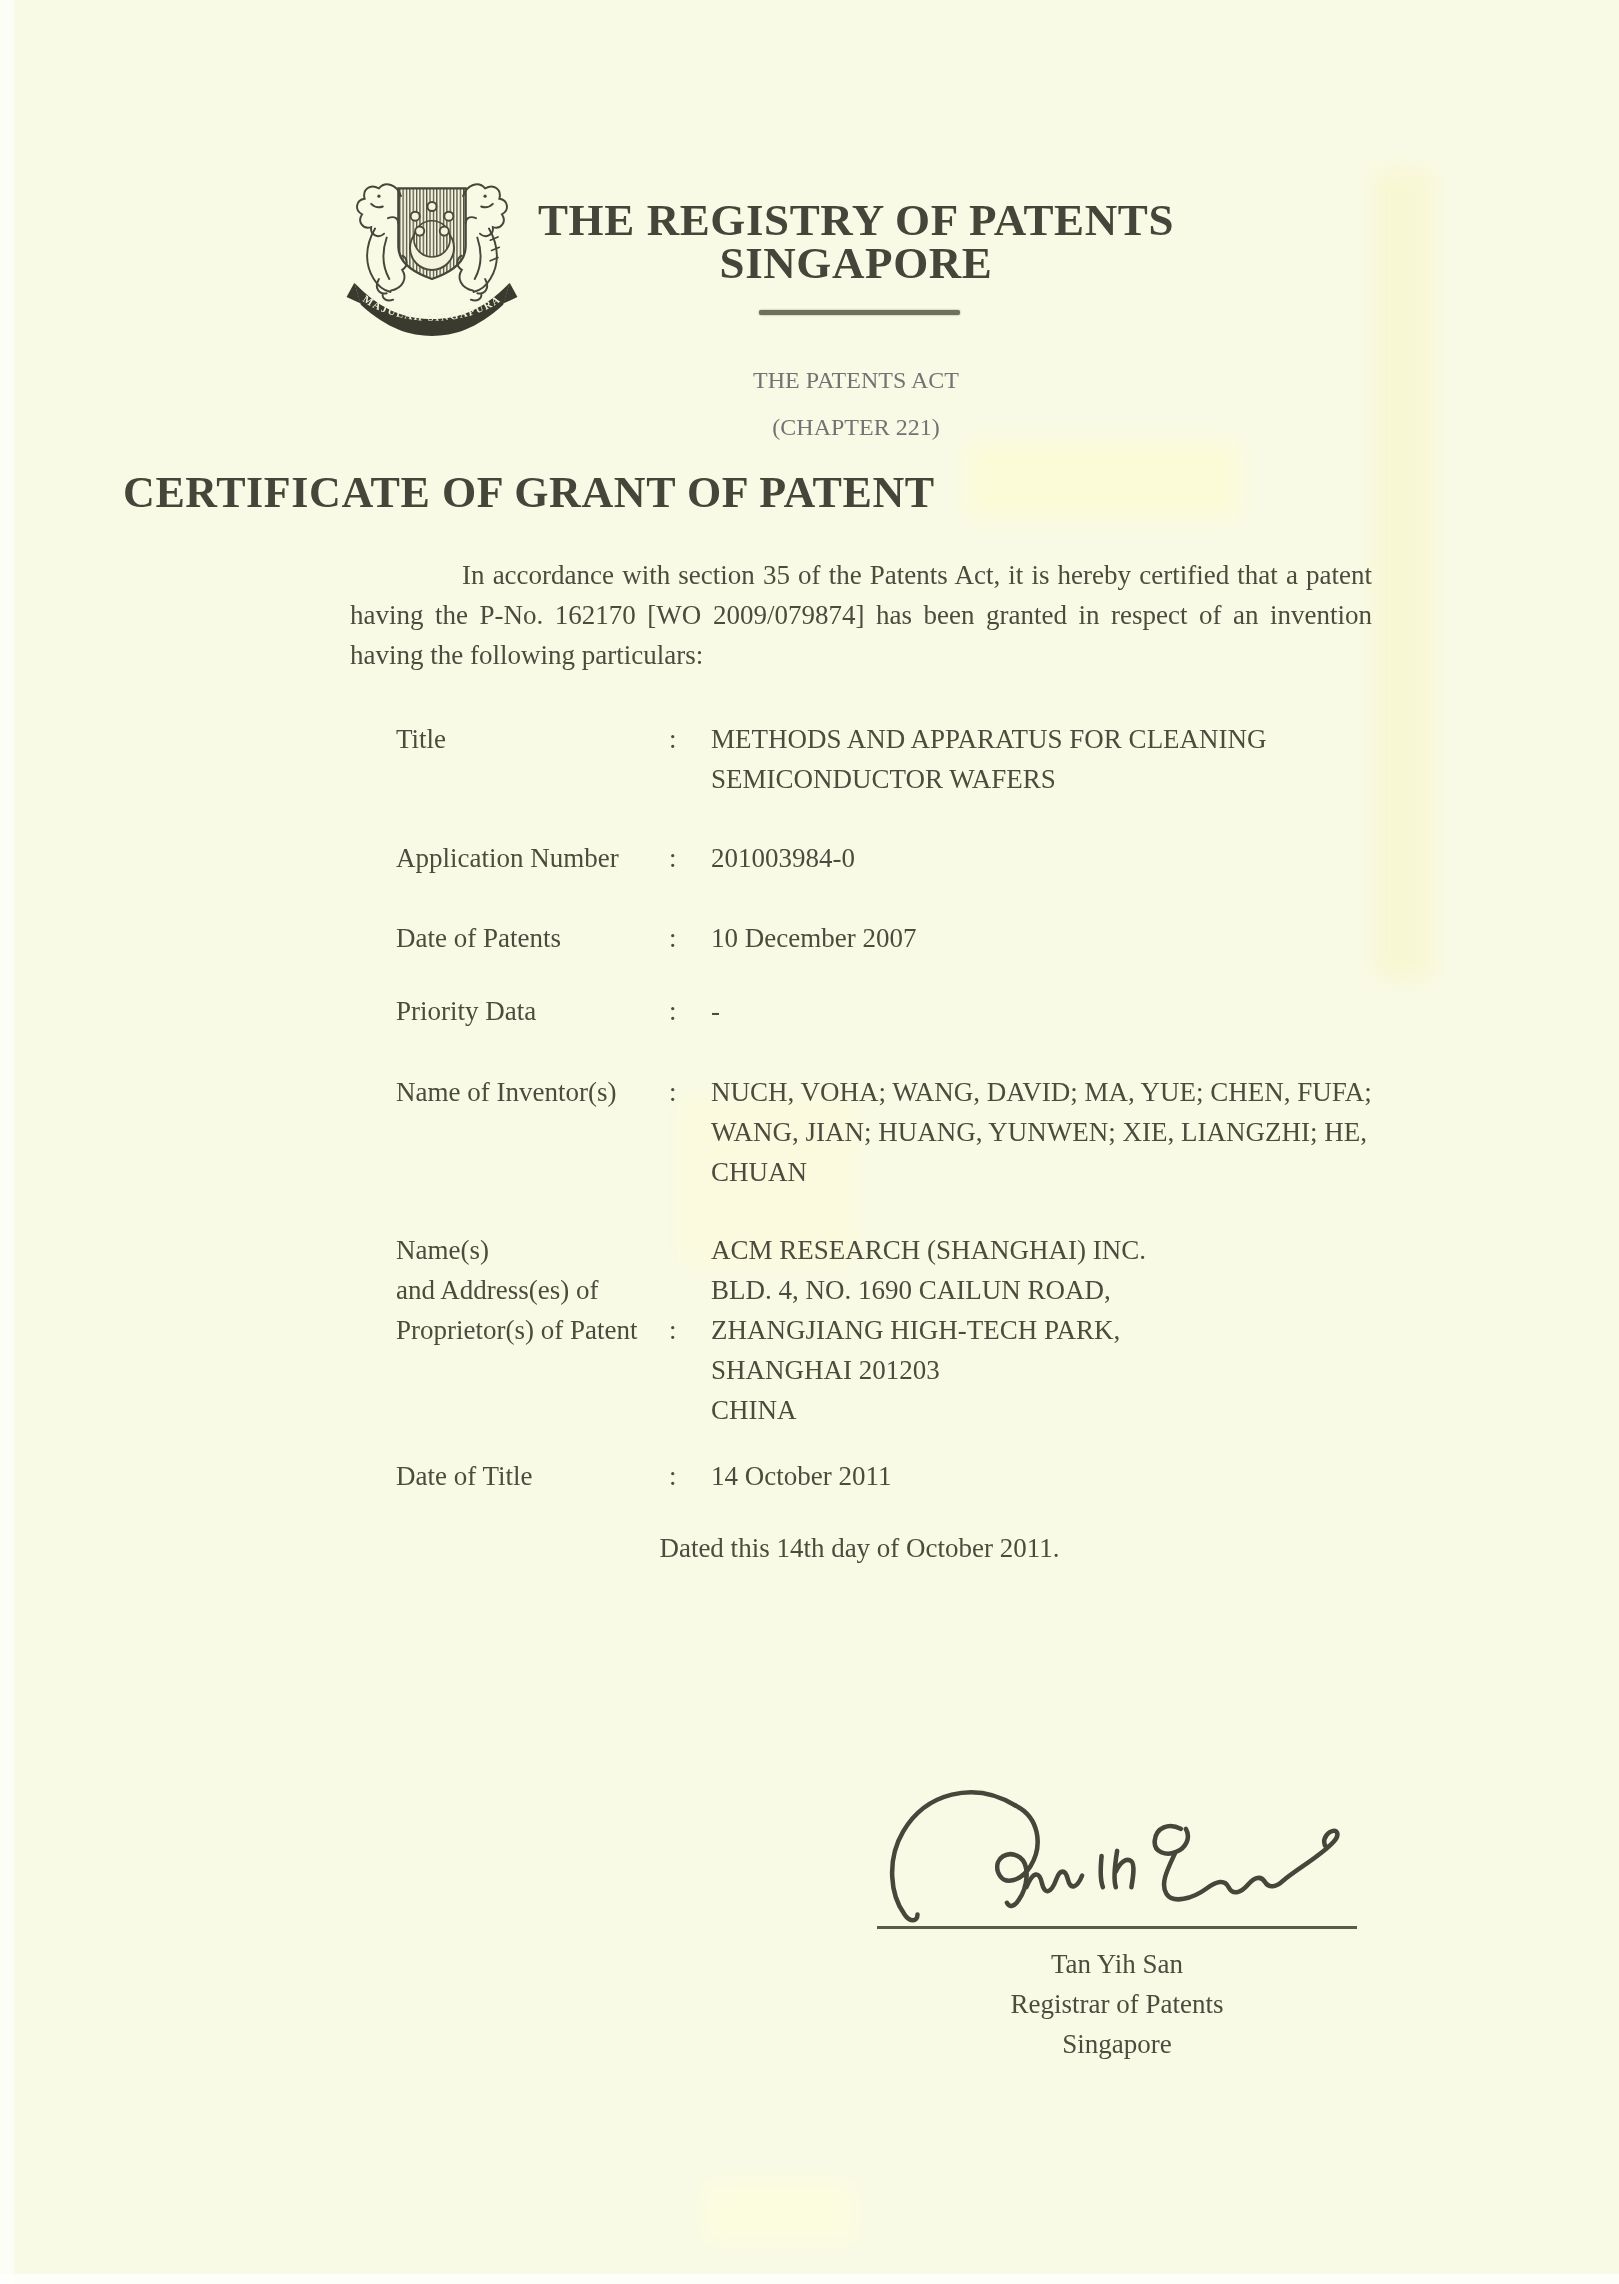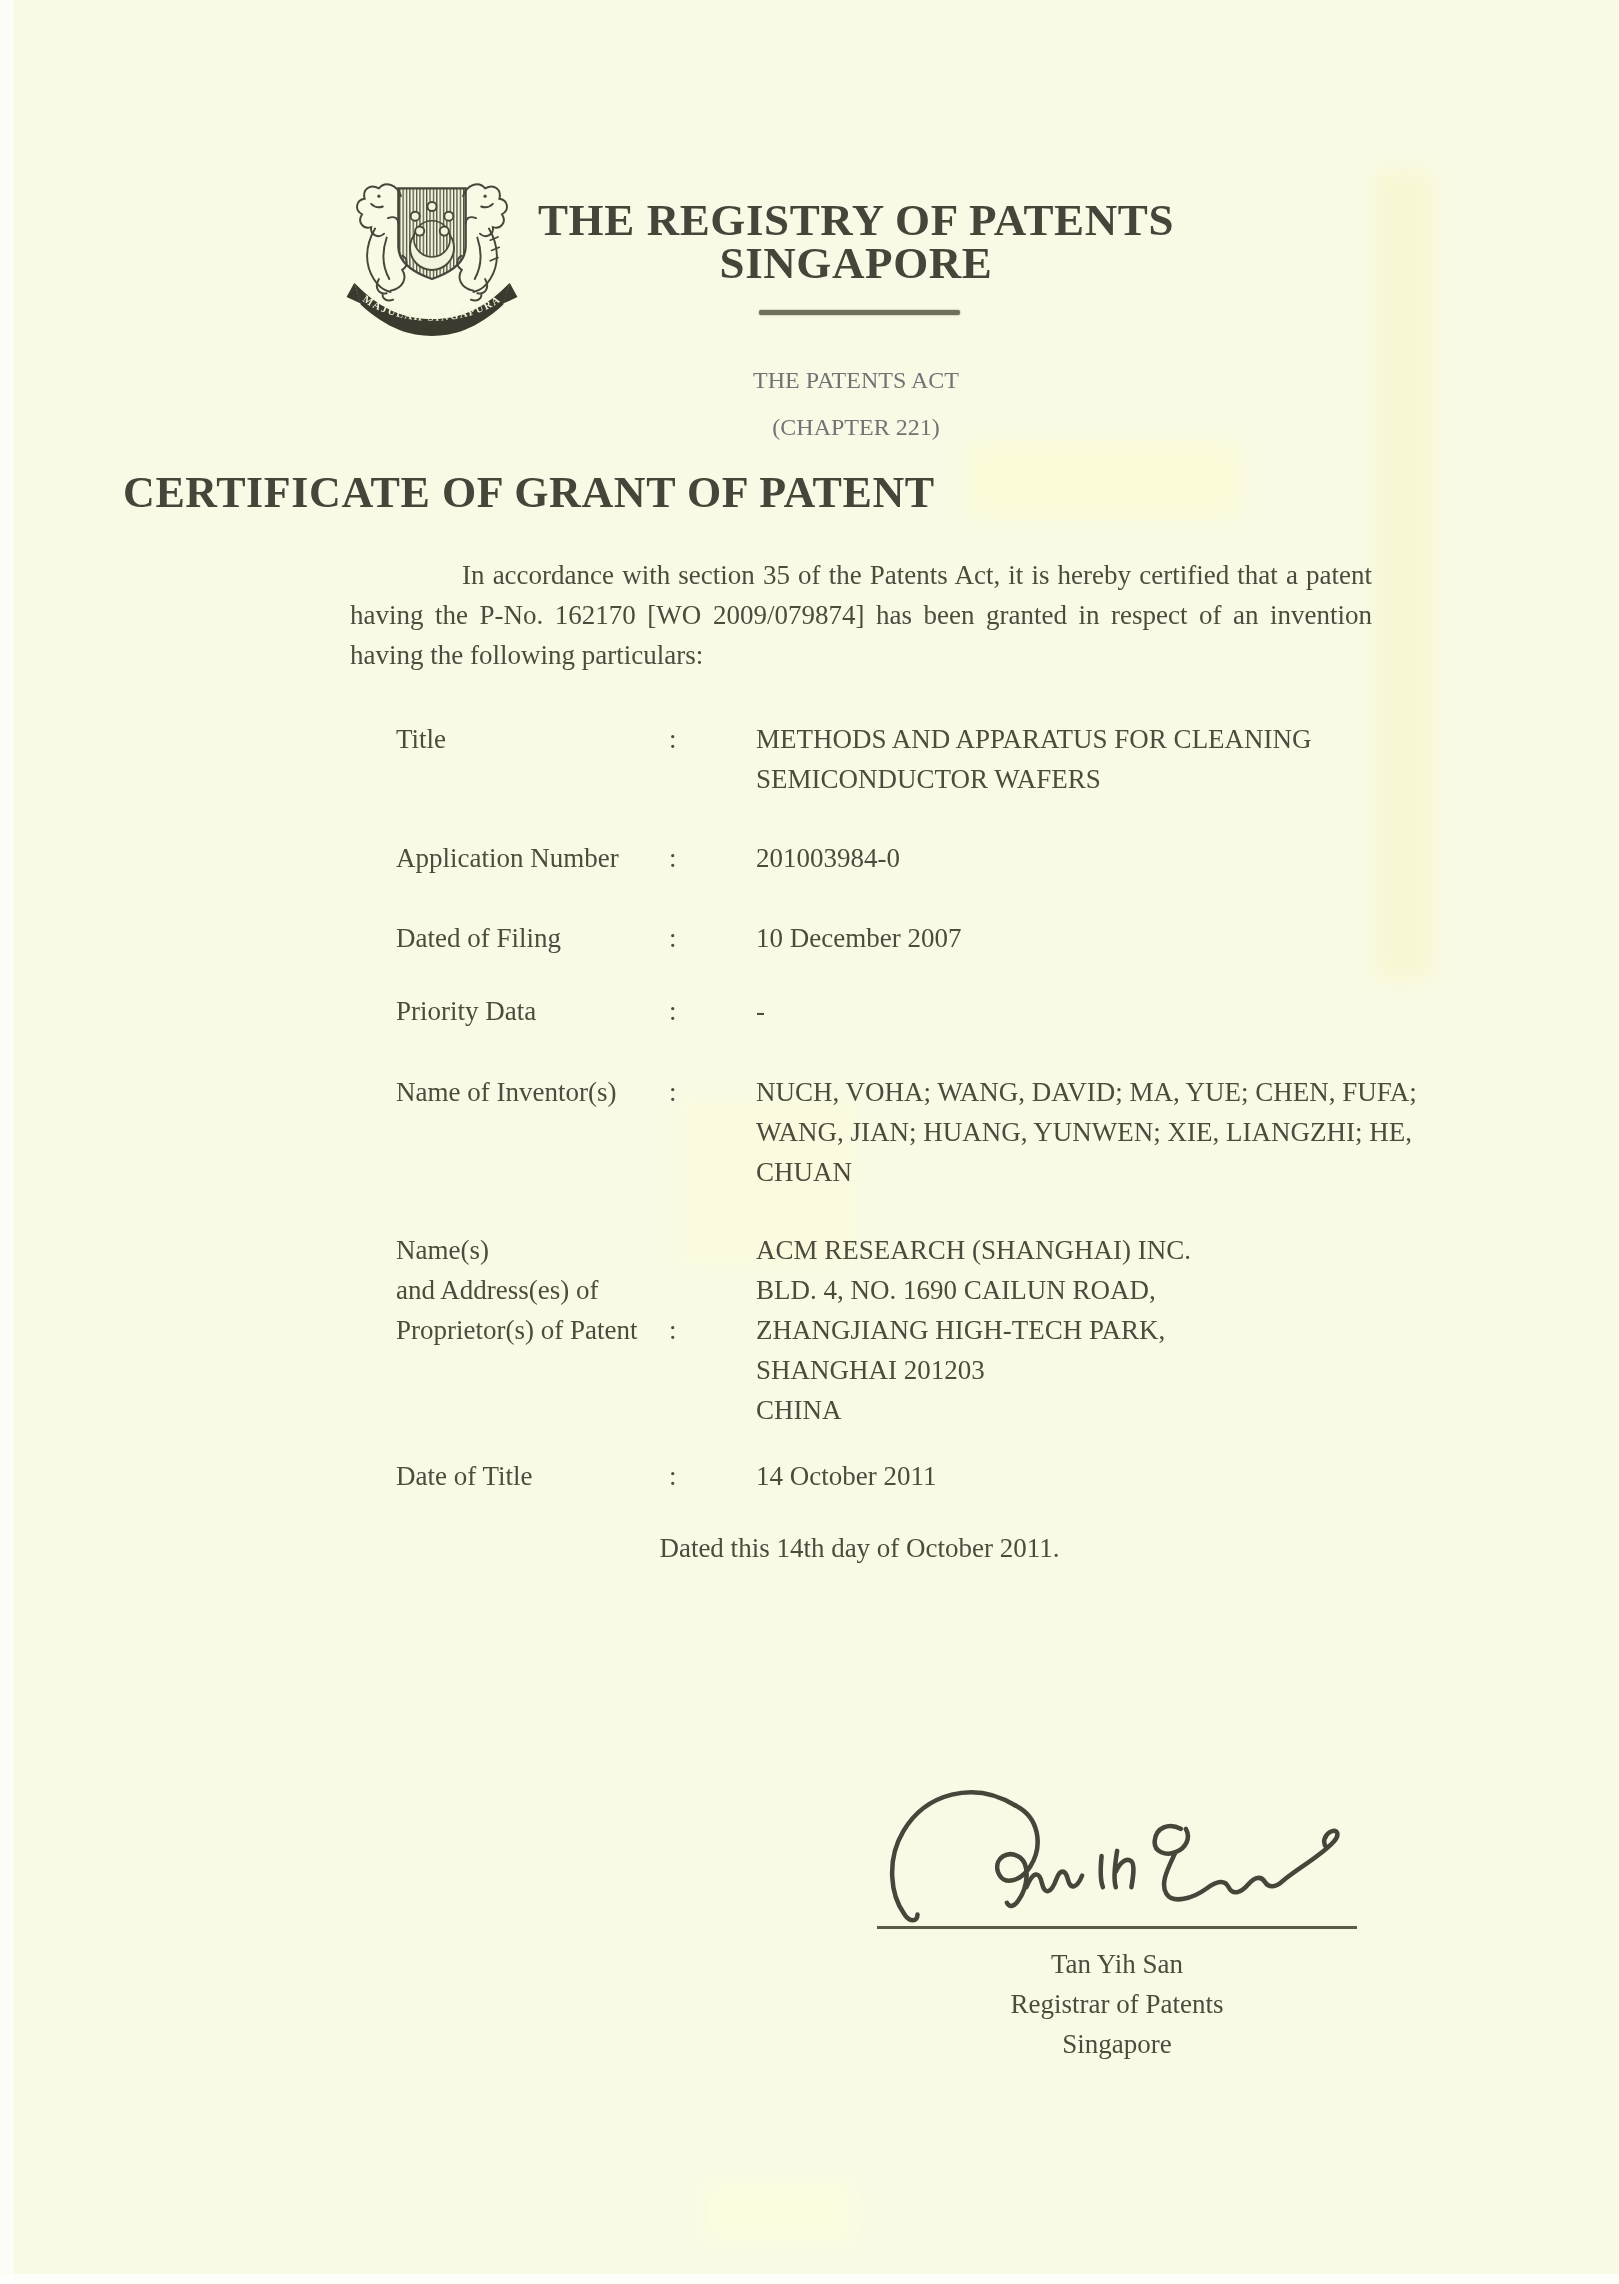--- a/index.html
+++ b/index.html
@@ -57,21 +57,21 @@
   .intro {
     left: 350px; top: 555px; width: 1022px;
     font-size: 27px; line-height: 40px;
     text-align: justify; text-indent: 112px;
   }
 
   
   .row { position: absolute; left: 350px; width: 1032px; font-size: 27px; line-height: 40px; }
   .row .lbl   { position: absolute; left: 6px; top: 0; width: 311px; margin-left: 40px; }
   .row .colon { position: absolute; left: 319px; top: 0; }
-  .row .val   { position: absolute; left: 361px; top: 0; width: 662px; margin-left: 45px; }
+  .row .val   { position: absolute; left: 361px; top: 0; width: 662px; }
   .row-title       { top: 719px; }
   .row-appnum      { top: 838px; }
   .row-filing      { top: 918px; }
   .row-priority    { top: 991px; }
   .row-inventors   { top: 1072px; }
   .row-proprietor  { top: 1230px; }
   .row-proprietor .colon { top: 80px; }
   .row-grant       { top: 1456px; }
 
   .dated-line {
@@ -176,21 +176,21 @@
     <div class="val">METHODS AND APPARATUS FOR CLEANING SEMICONDUCTOR WAFERS</div>
   </div>
 
   <div class="row row-appnum">
     <div class="lbl">Application Number</div>
     <div class="colon">:</div>
     <div class="val">201003984-0</div>
   </div>
 
   <div class="row row-filing">
-    <div class="lbl">Dated of Filing</div>
+    <div class="lbl">Date of Patents</div>
     <div class="colon">:</div>
     <div class="val">10 December 2007</div>
   </div>
 
   <div class="row row-priority">
     <div class="lbl">Priority Data</div>
     <div class="colon">:</div>
     <div class="val">-</div>
   </div>
 

